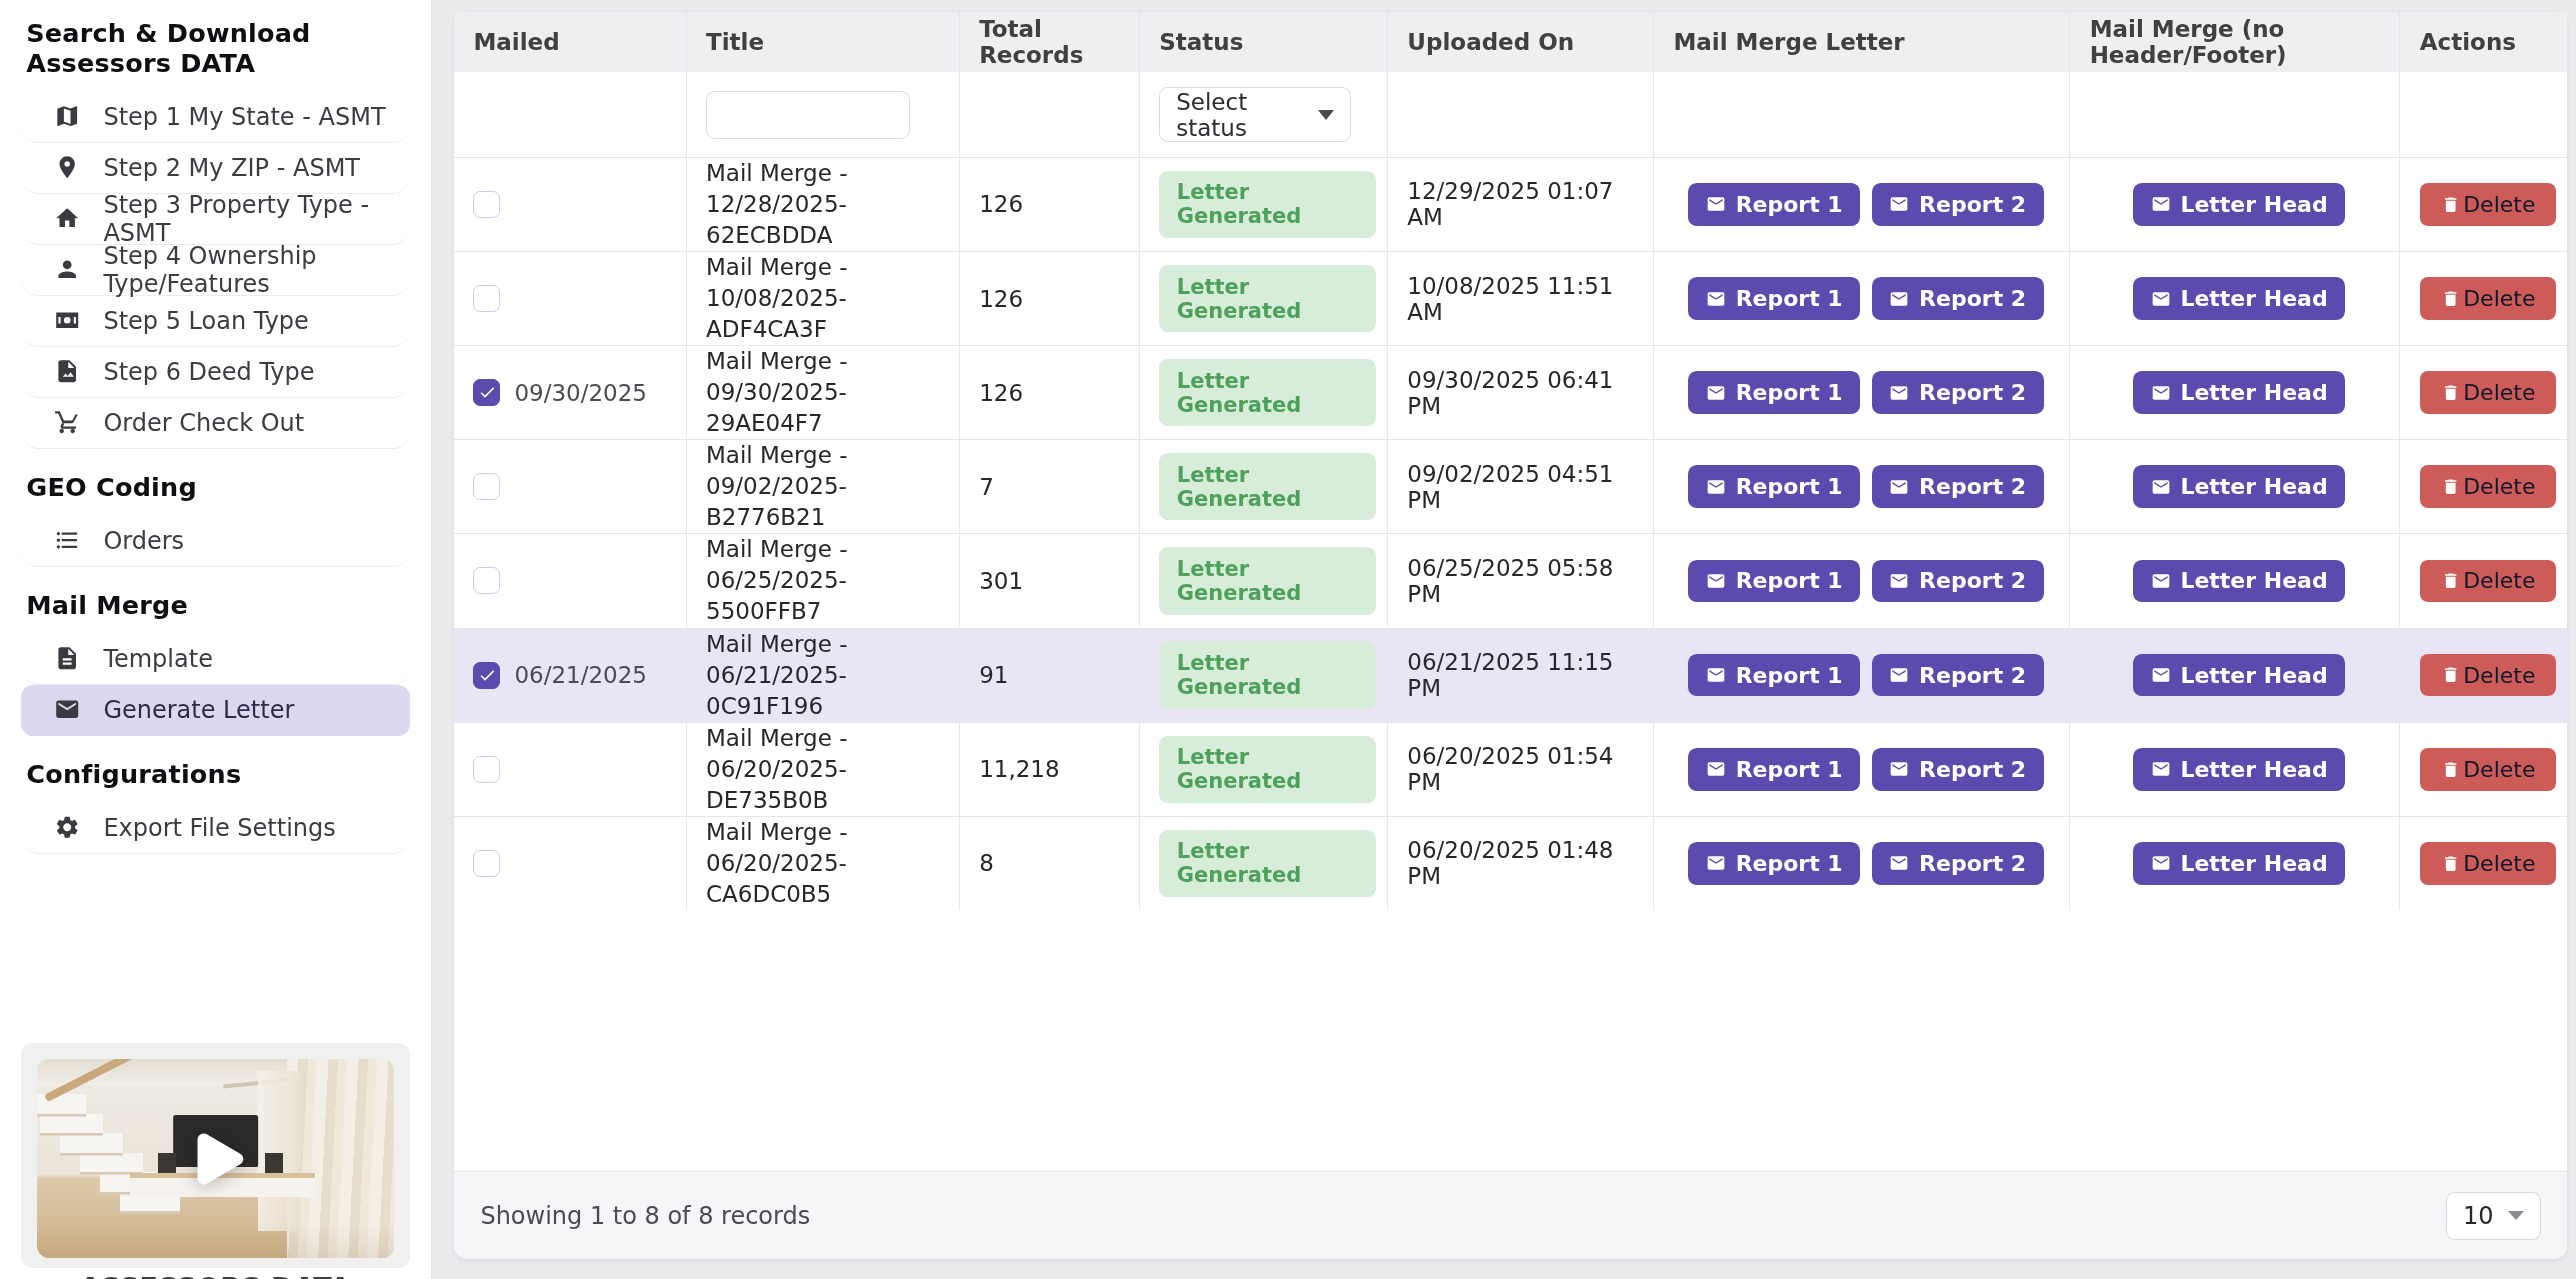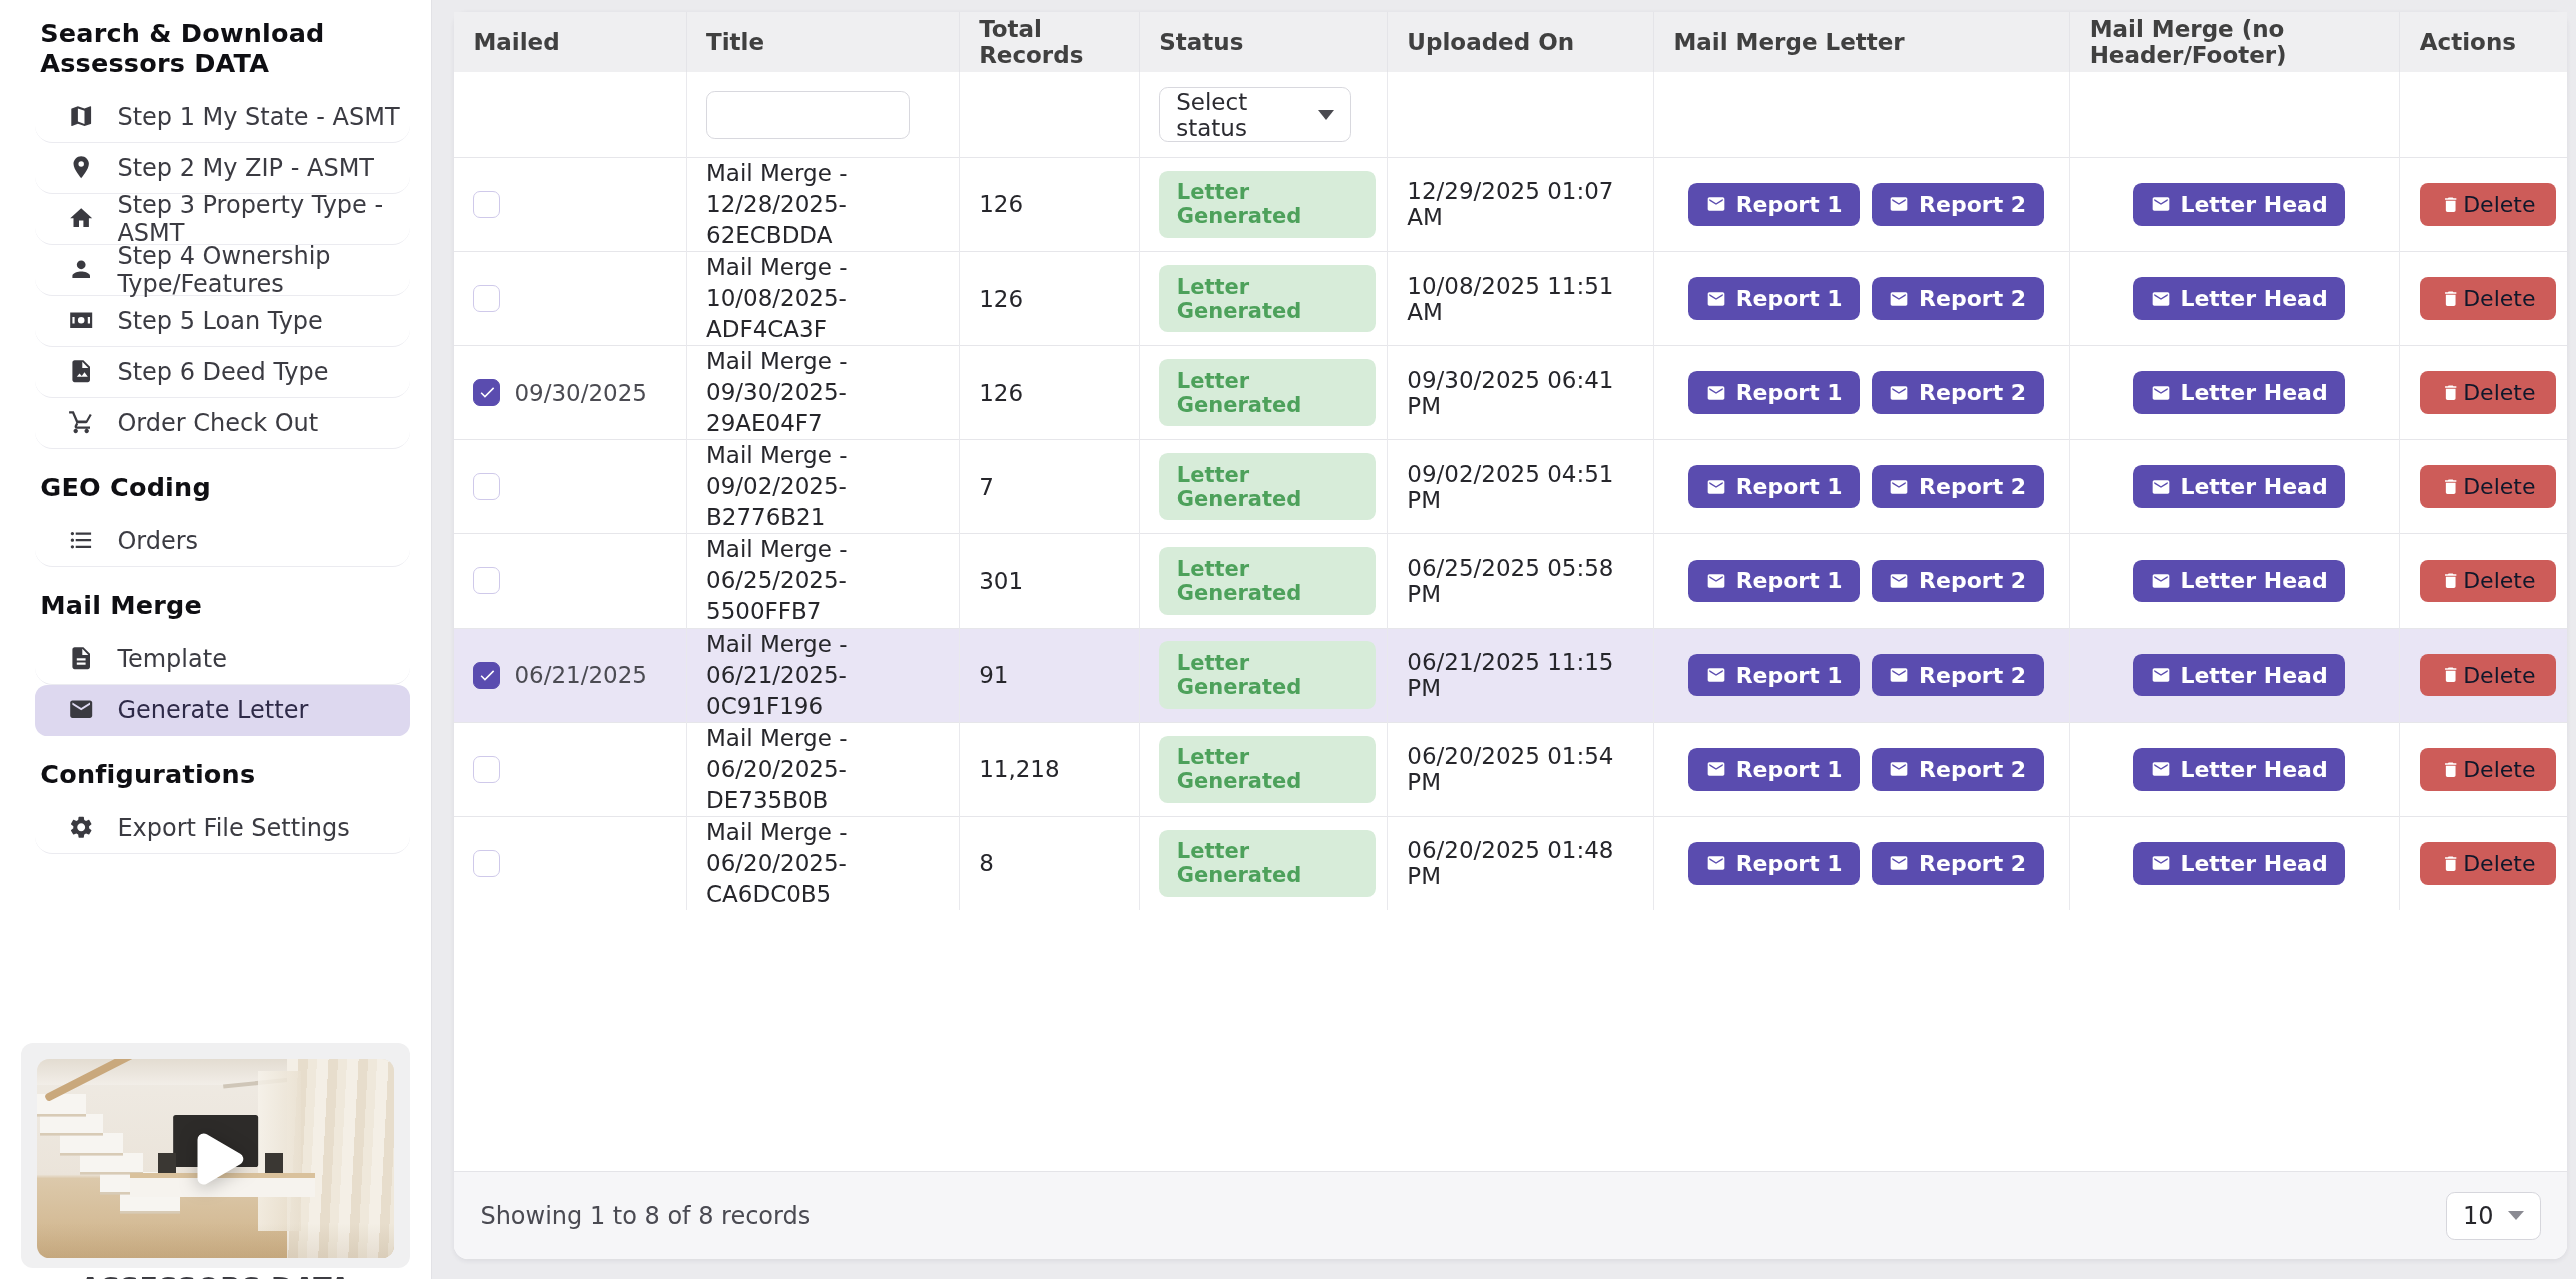--- a/index.html
+++ b/index.html
@@ -23,21 +23,21 @@
   body{
     font-family:"DejaVu Sans","Liberation Sans",sans-serif;
     background:var(--page-bg);
     color:#212127;
     position:relative;
   }
   
   .sidebar{
     position:absolute;left:0;top:0;width:432px;height:1279px;
     background:#ffffff;border-right:1.8px solid #e2e2e6;
-    padding:14px 21px 0 35px;
+    padding:14px 21px 0 21px;
   }
   .side-heading{
     font-size:25.5px;font-weight:bold;color:#0f0f13;
     margin:23px 0 14px 5.3px;letter-spacing:0.2px;
   }
   .side-heading:first-child{margin-top:3.5px;}
   .side-item{
     display:flex;align-items:center;gap:23px;
     height:51px;padding-left:33px;cursor:pointer;
     border-bottom:1.8px solid #ebebf0;

